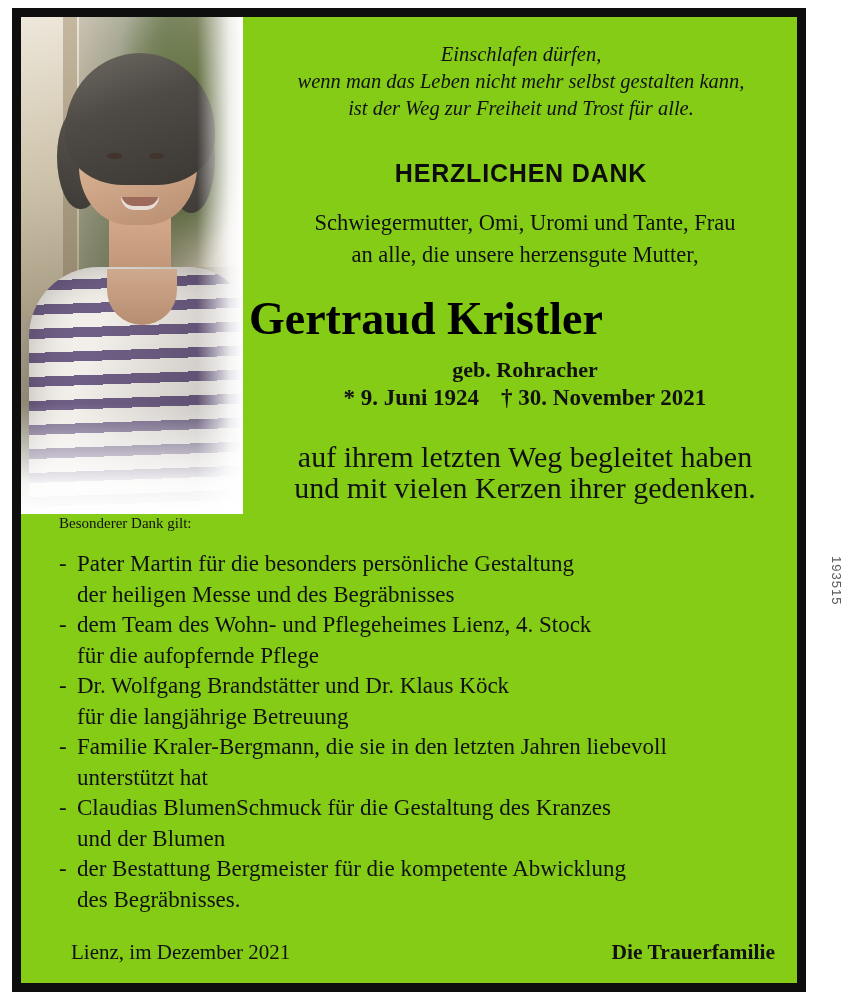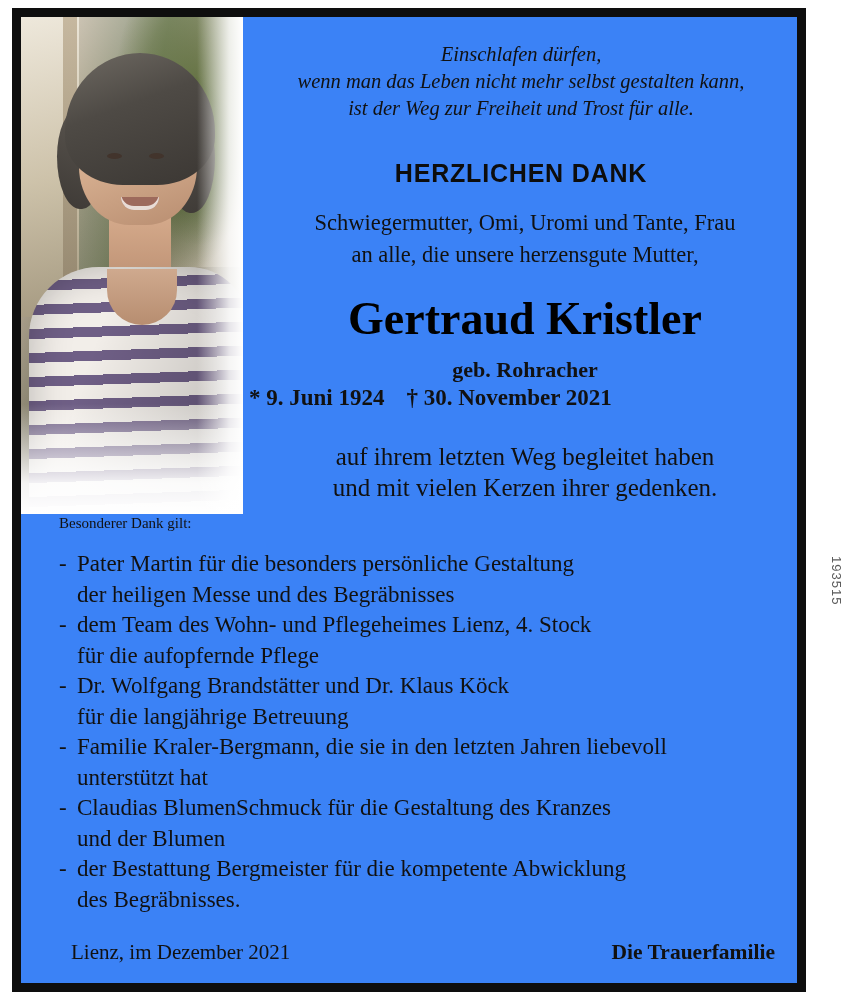--- a/index.html
+++ b/index.html
@@ -32,21 +32,21 @@
     border: 9px solid #0e0e0e;
     background: #ffffff;
     box-sizing: border-box;
     overflow: hidden;
   }
 
   .inner {
     position: relative;
     width: 100%;
     height: 100%;
-    background: #3b82f6;
+    background: #84cc16;
   }
 
   
   .photo {
     position: absolute;
     left: 0;
     top: 0;
     width: 222px;
     height: 497px;
     overflow: hidden;
@@ -198,21 +198,20 @@
     font-size: 22.5px;
     line-height: 32px;
     color: #111;
   }
 
   .name {
     position: absolute;
     left: 228px;
     top: 276px;
     width: 552px;
-    text-align: center;
     font-weight: bold;
     font-size: 46px;
     line-height: 52px;
     color: #000;
   }
 
   .born-name {
     position: absolute;
     left: 228px;
     top: 340px;
@@ -221,34 +220,34 @@
     font-weight: bold;
     font-size: 22px;
     color: #111;
   }
 
   .dates {
     position: absolute;
     left: 228px;
     top: 368px;
     width: 552px;
-    text-align: left;
+    text-align: center;
     font-weight: bold;
     font-size: 23px;
     color: #111;
   }
   .dates .sep { display: inline-block; width: 22px; }
 
   .closing {
     position: absolute;
     left: 228px;
     top: 424px;
     width: 552px;
     text-align: center;
-    font-size: 25px;
+    font-size: 30px;
     line-height: 31px;
     color: #111;
   }
 
   .special-title {
     position: absolute;
     left: 38px;
     top: 498px;
     font-size: 15px;
     color: #111;

